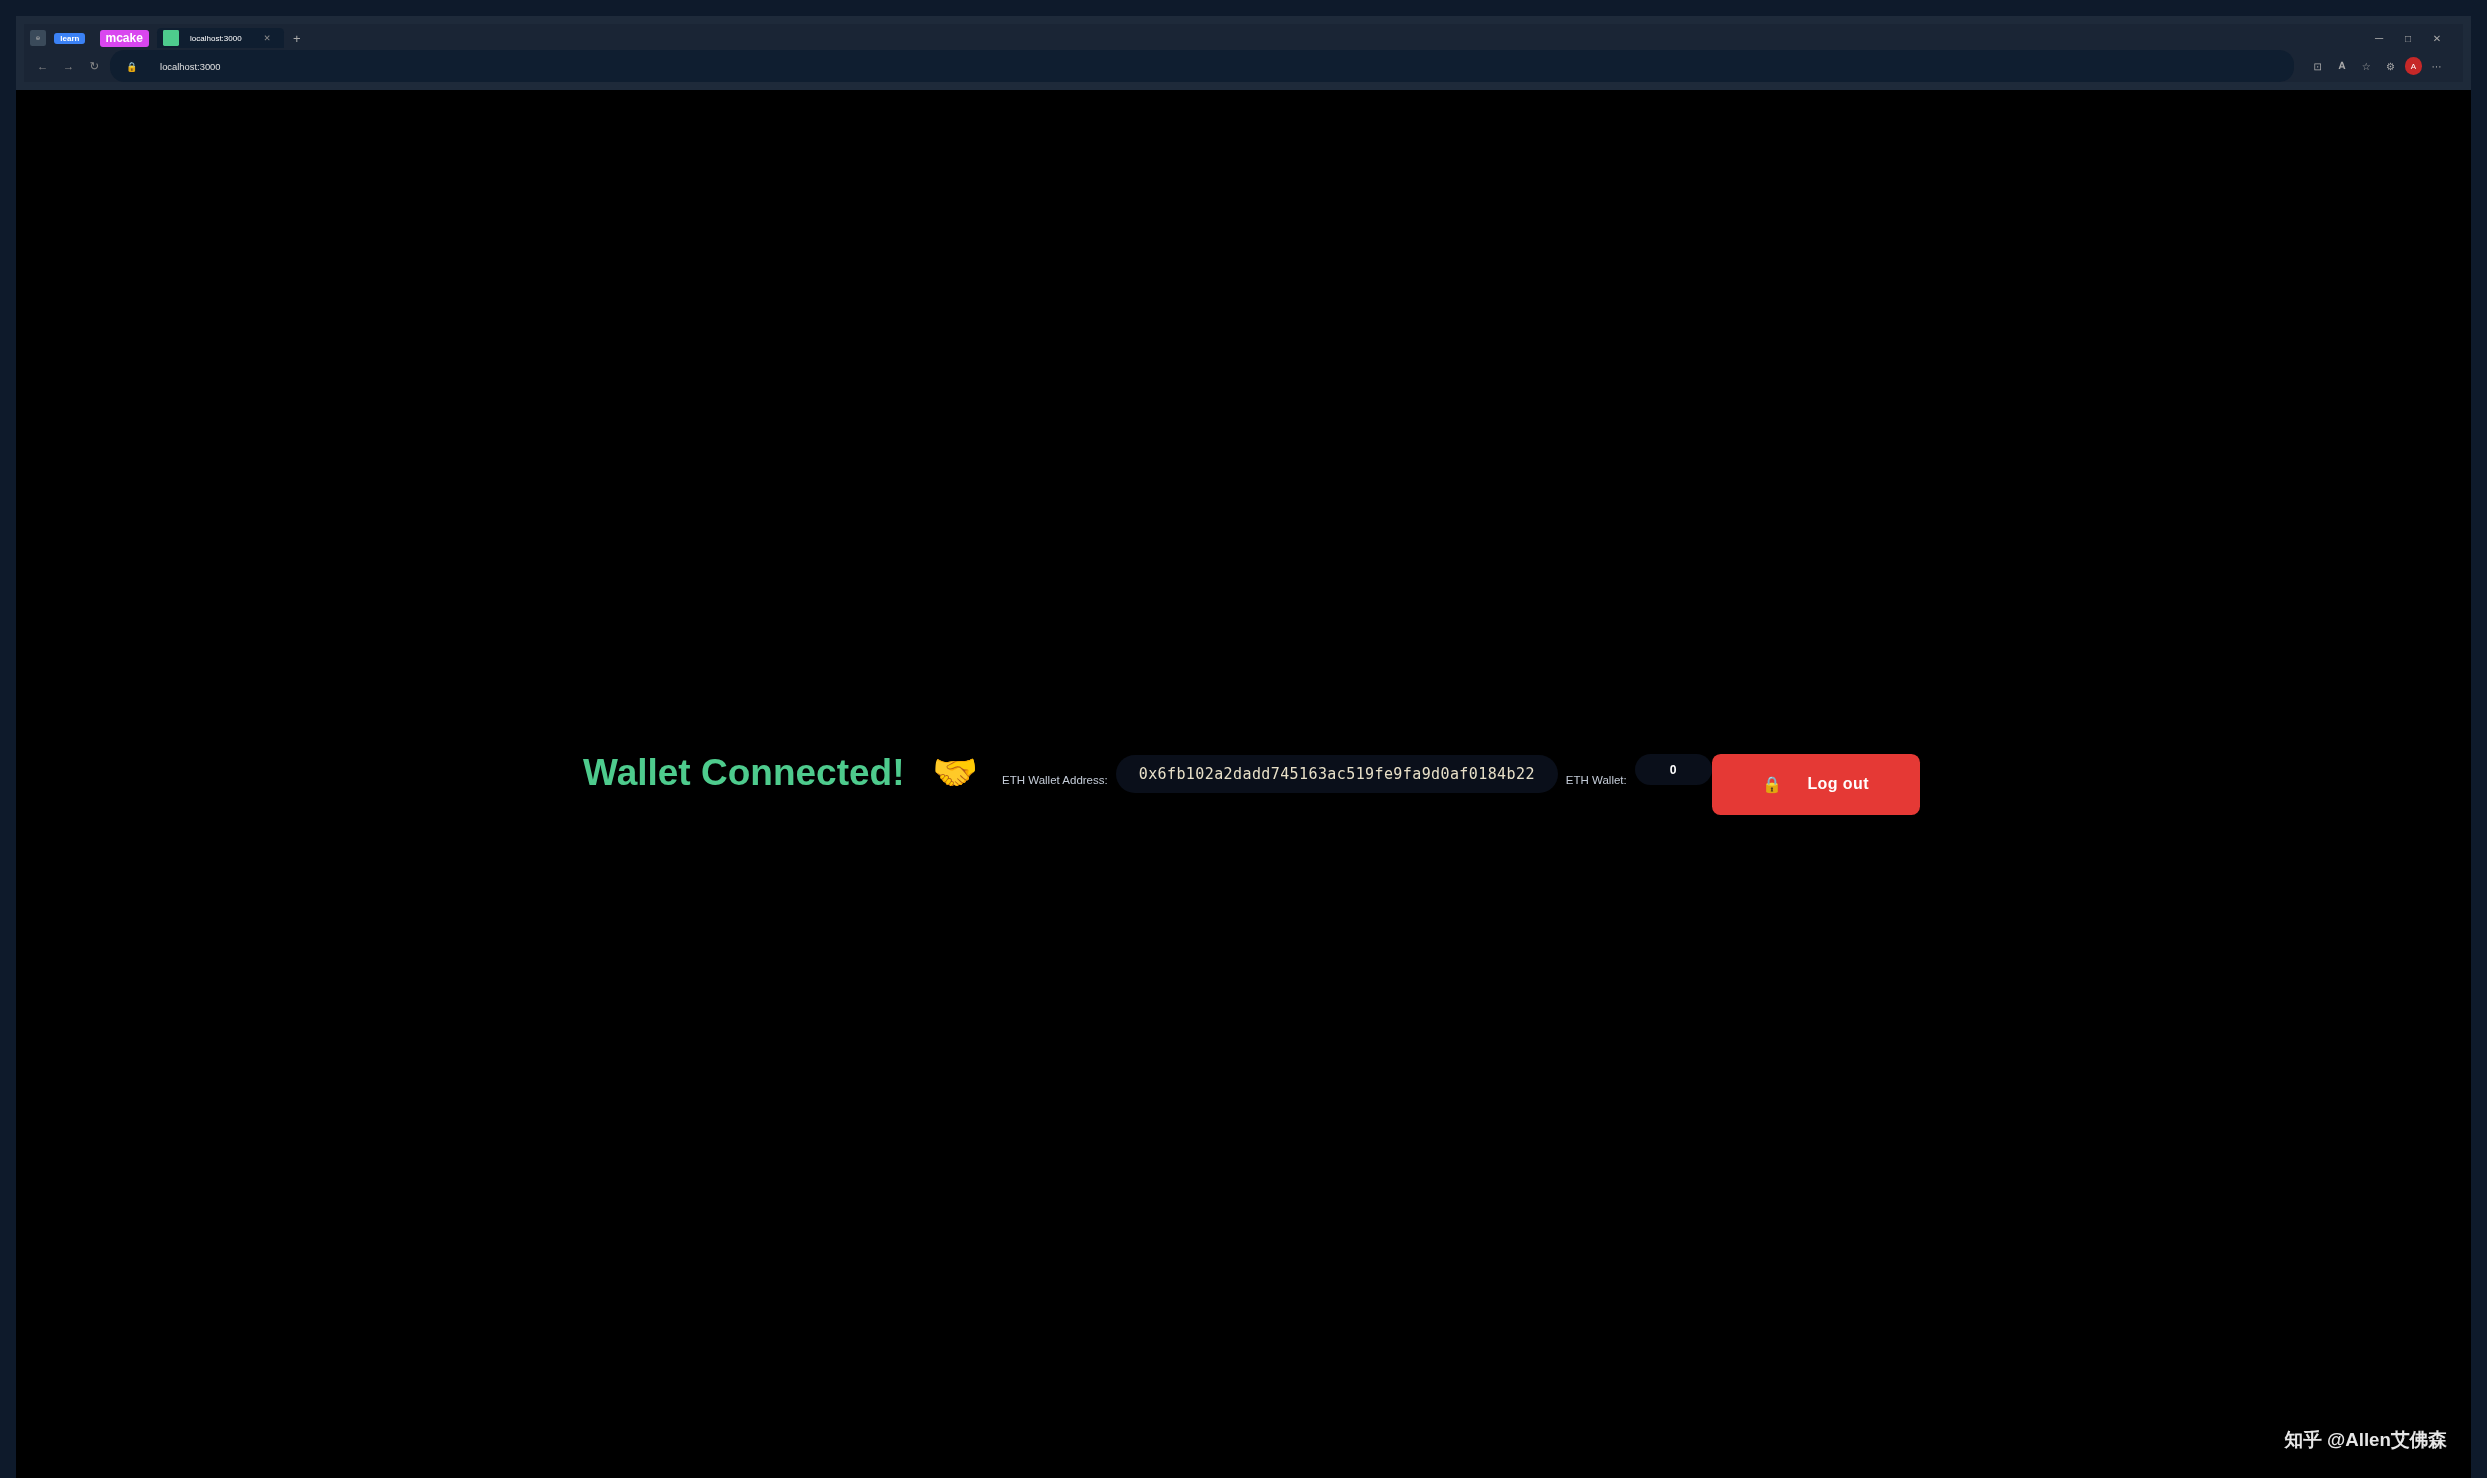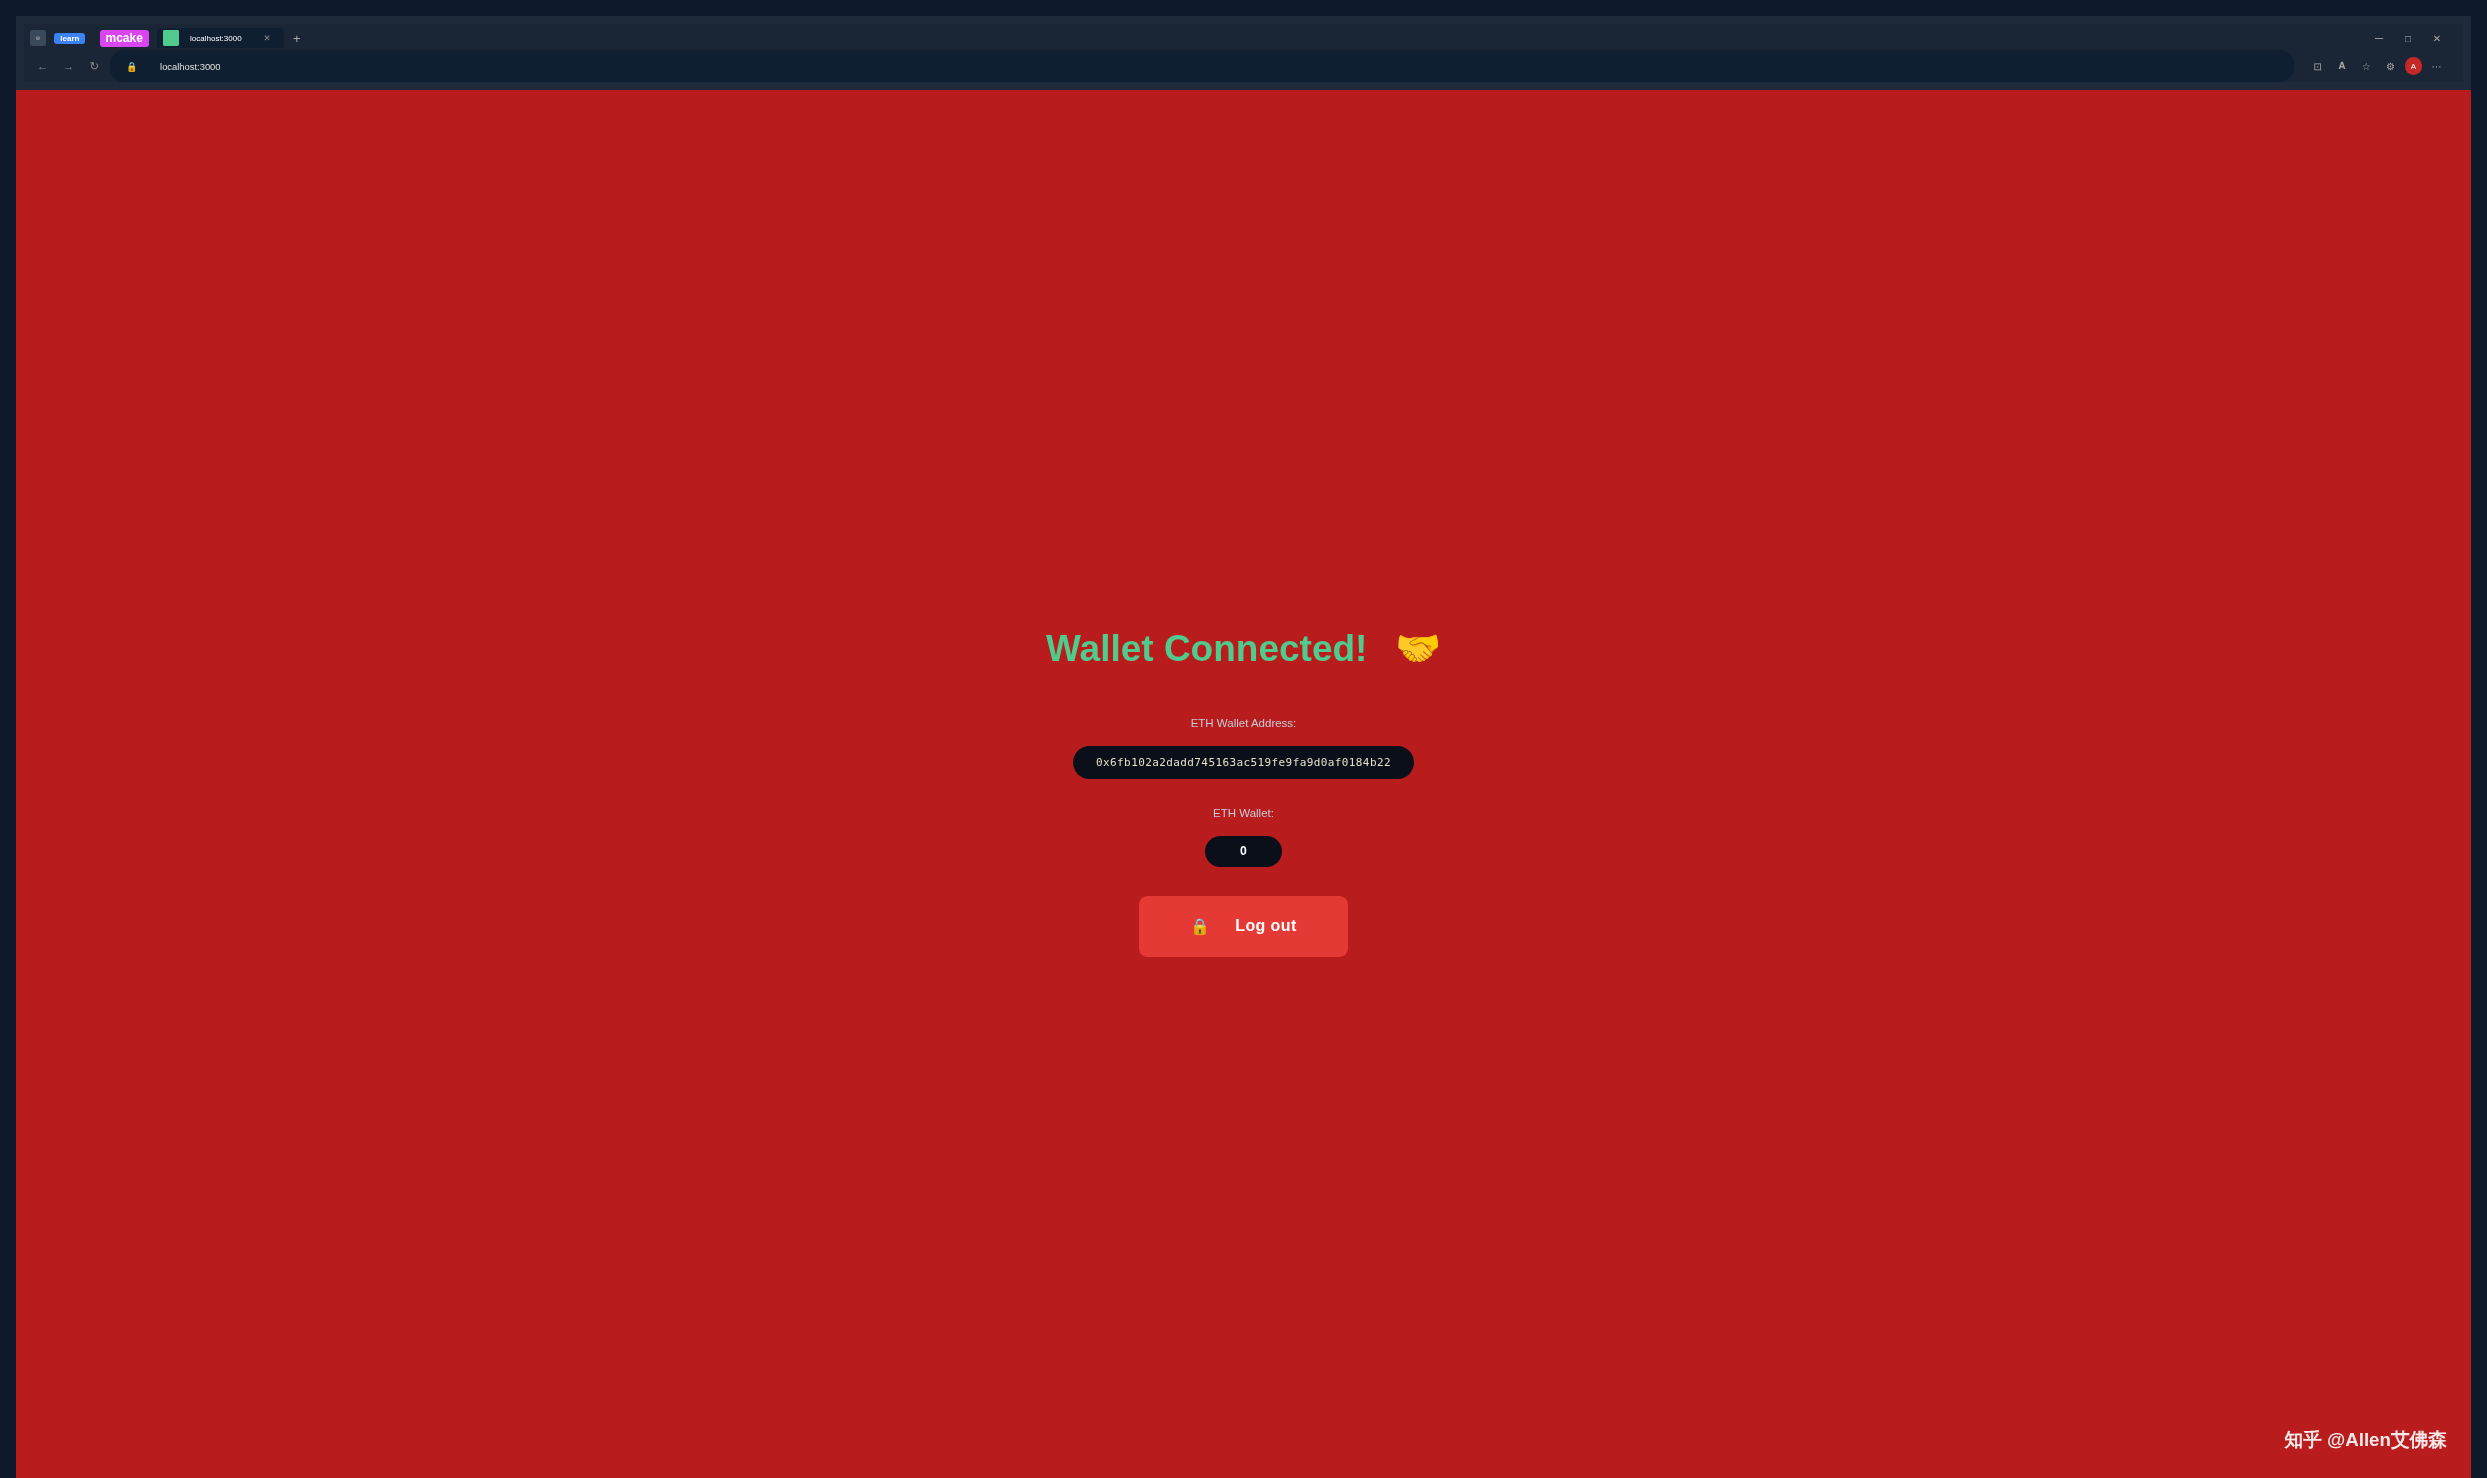--- a/index.html
+++ b/index.html
@@ -135,23 +135,23 @@
       font-size: 10px;
       cursor: pointer;
       display: flex;
       align-items: center;
       justify-content: center;
     }
 
     
     .main-content {
       flex: 1;
-      background: #b91c1c;
-      display: flex;
-      flex-direction: column;
+      background: #000000;
+      display: flex;
+      flex-direction: row;
       align-items: center;
       justify-content: center;
       position: relative;
       padding: 29px 14.4px;
     }
 
     .wallet-title {
       font-size: 37px;
       font-weight: 700;
       color: #4ecb8d;
@@ -170,21 +170,21 @@
       font-size: 11.5px;
       margin-bottom: 8.6px;
       text-align: left;
     }
 
     .address-display {
       background: #0a0f1a;
       color: #e8e0c8;
       border-radius: 21.6px;
       padding: 10px 23px;
-      font-size: 11px;
+      font-size: 15px;
       font-family: monospace;
       letter-spacing: 0.4px;
       margin-bottom: 20px;
       text-align: left;
     }
 
     .balance-label {
       color: #c5cdd9;
       font-size: 11.5px;
       margin-bottom: 8.6px;

